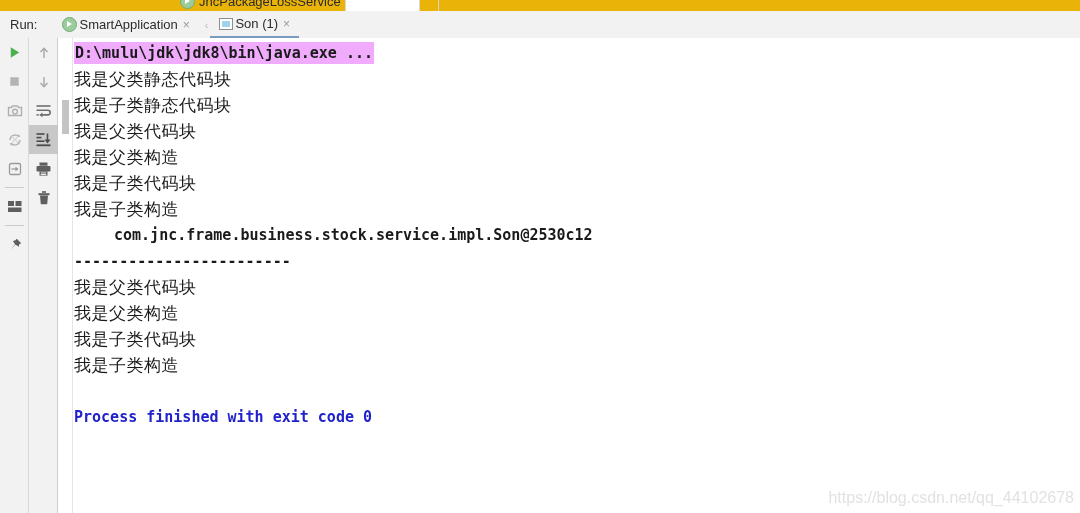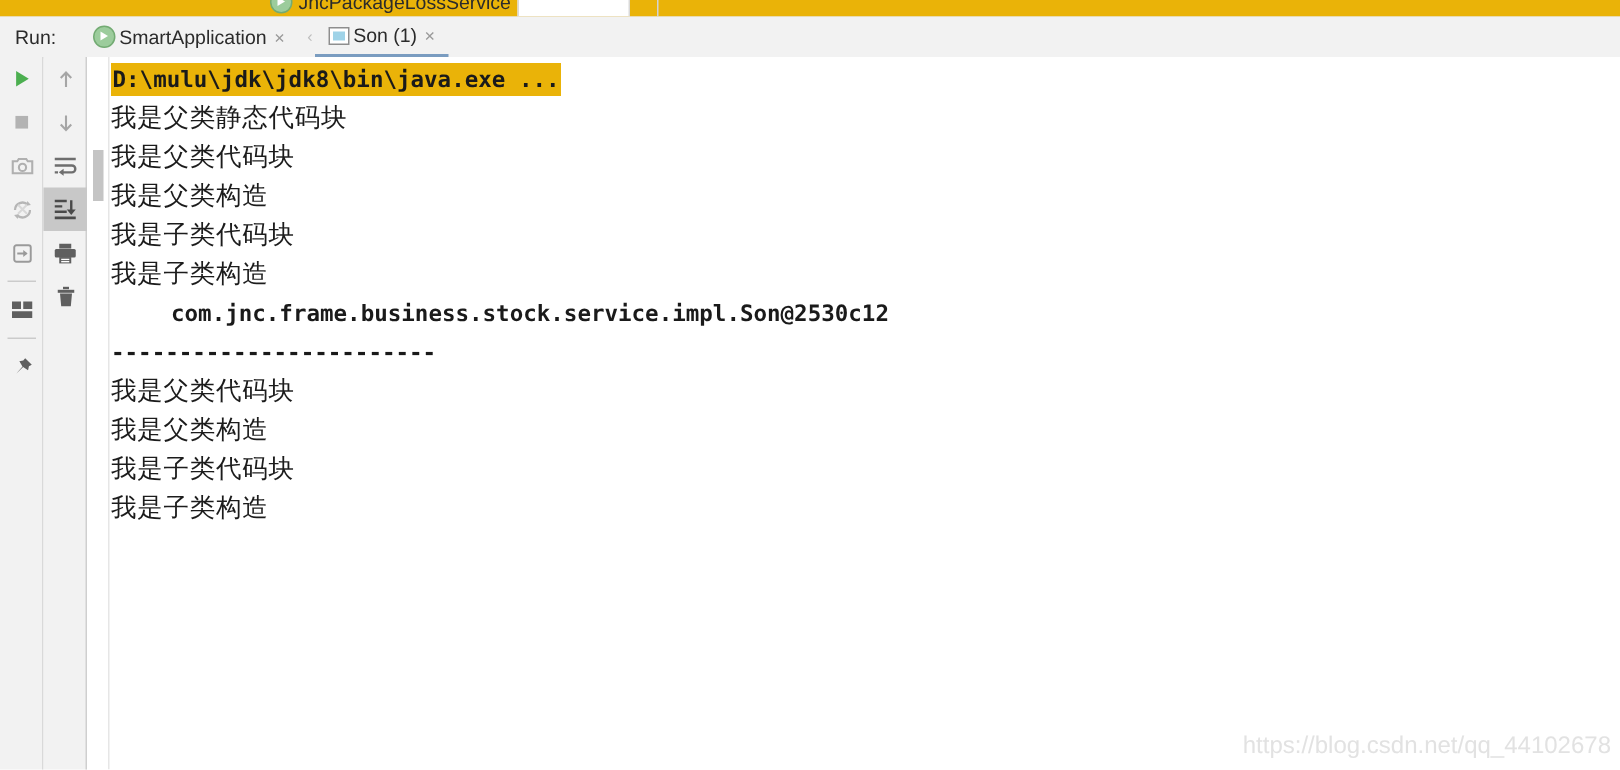--- a/index.html
+++ b/index.html
@@ -201,21 +201,21 @@
     font-size: 15px;
     color: #000000;
     white-space: pre;
     padding-left: 1px;
   }
   .line.cmdline {
     font-weight: bold;
     color: #1a1a1a;
   }
   .line.cmdline .hl {
-    background: #eab308;
+    background: #f0abfc;
     padding: 2px 1px;
   }
   .line.cjk {
     font-family: "DejaVu Sans", sans-serif;
     font-size: 17px;
     font-weight: normal;
     color: #1c1c1c;
     letter-spacing: 0.5px;
   }
   .line.mono-plain {
@@ -389,27 +389,29 @@
   </div>
 </div>
 
 <div id="console">
   <div id="gutter">
     <div class="thumb"></div>
   </div>
   <div id="lines">
       <div class="line cmdline"><span class="hl">D:\mulu\jdk\jdk8\bin\java.exe ...</span></div>
       <div class="line cjk">我是父类静态代码块</div>
+      <div class="line cjk">我是子类静态代码块</div>
       <div class="line cjk">我是父类代码块</div>
       <div class="line cjk">我是父类构造</div>
       <div class="line cjk">我是子类代码块</div>
       <div class="line cjk">我是子类构造</div>
       <div class="line mono-plain">com.jnc.frame.business.stock.service.impl.Son@2530c12</div>
       <div class="line dashes">------------------------</div>
       <div class="line cjk">我是父类代码块</div>
       <div class="line cjk">我是父类构造</div>
       <div class="line cjk">我是子类代码块</div>
       <div class="line cjk">我是子类构造</div>
       <div class="line blank"> </div>
+      <div class="line exitline">Process finished with exit code 0</div>
     </div>
 </div>
 
 <div id="watermark">https://blog.csdn.net/qq_44102678</div>
 
 </body></html>

